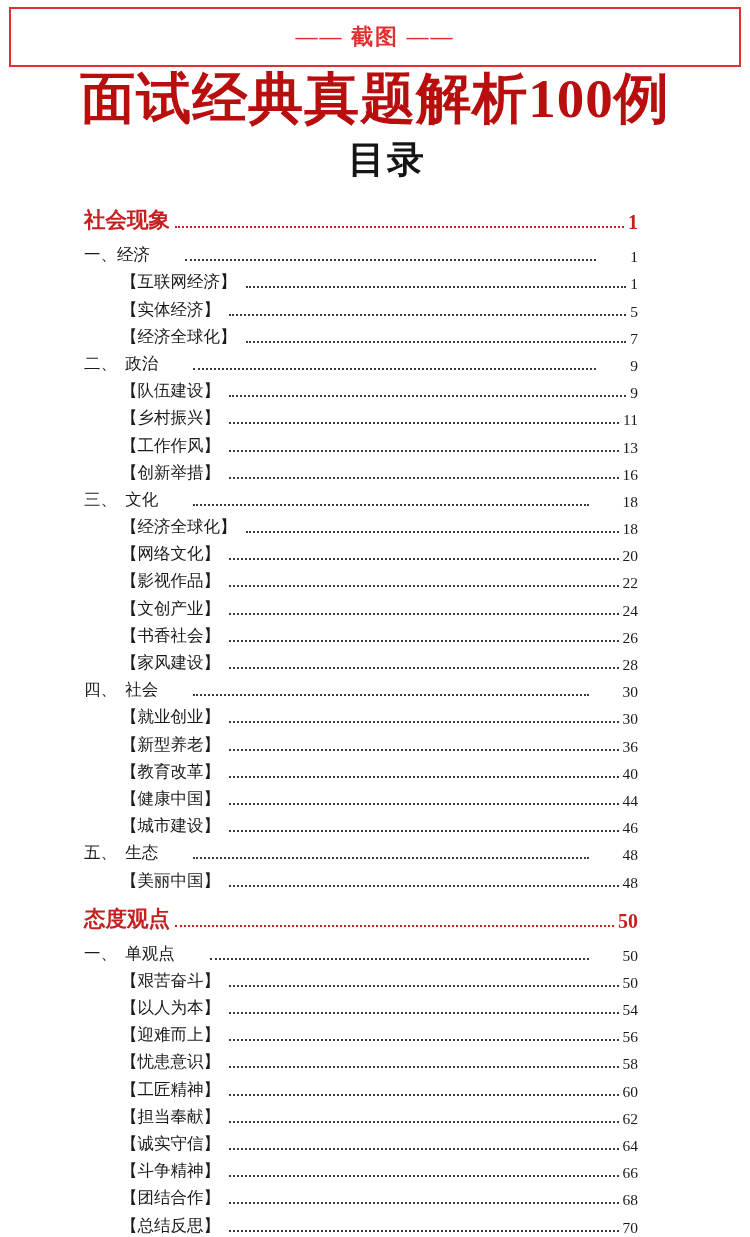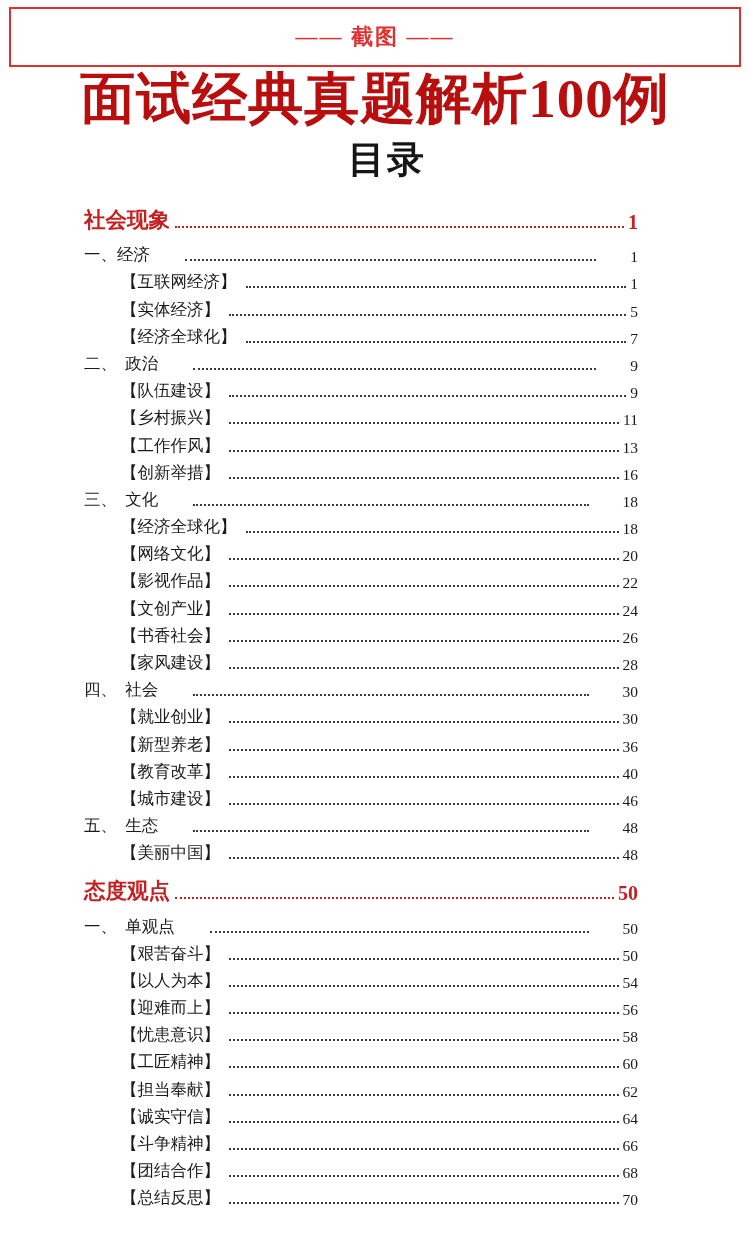--- a/index.html
+++ b/index.html
@@ -163,20 +163,25 @@
     <span class="lbl">【新型养老】</span>
     <span class="leader"></span>
     <span class="pg">36</span>
   </div>
       <div class="row lv3">
     <span class="lbl">【教育改革】</span>
     <span class="leader"></span>
     <span class="pg">40</span>
   </div>
       <div class="row lv3">
+    <span class="lbl">【健康中国】</span>
+    <span class="leader"></span>
+    <span class="pg">44</span>
+  </div>
+      <div class="row lv3">
     <span class="lbl">【城市建设】</span>
     <span class="leader"></span>
     <span class="pg">46</span>
   </div>
       <div class="row lv2">
     <span class="lbl">五、  生态</span>
     <span class="leader"></span>
     <span class="pg">48</span>
   </div>
       <div class="row lv3">

